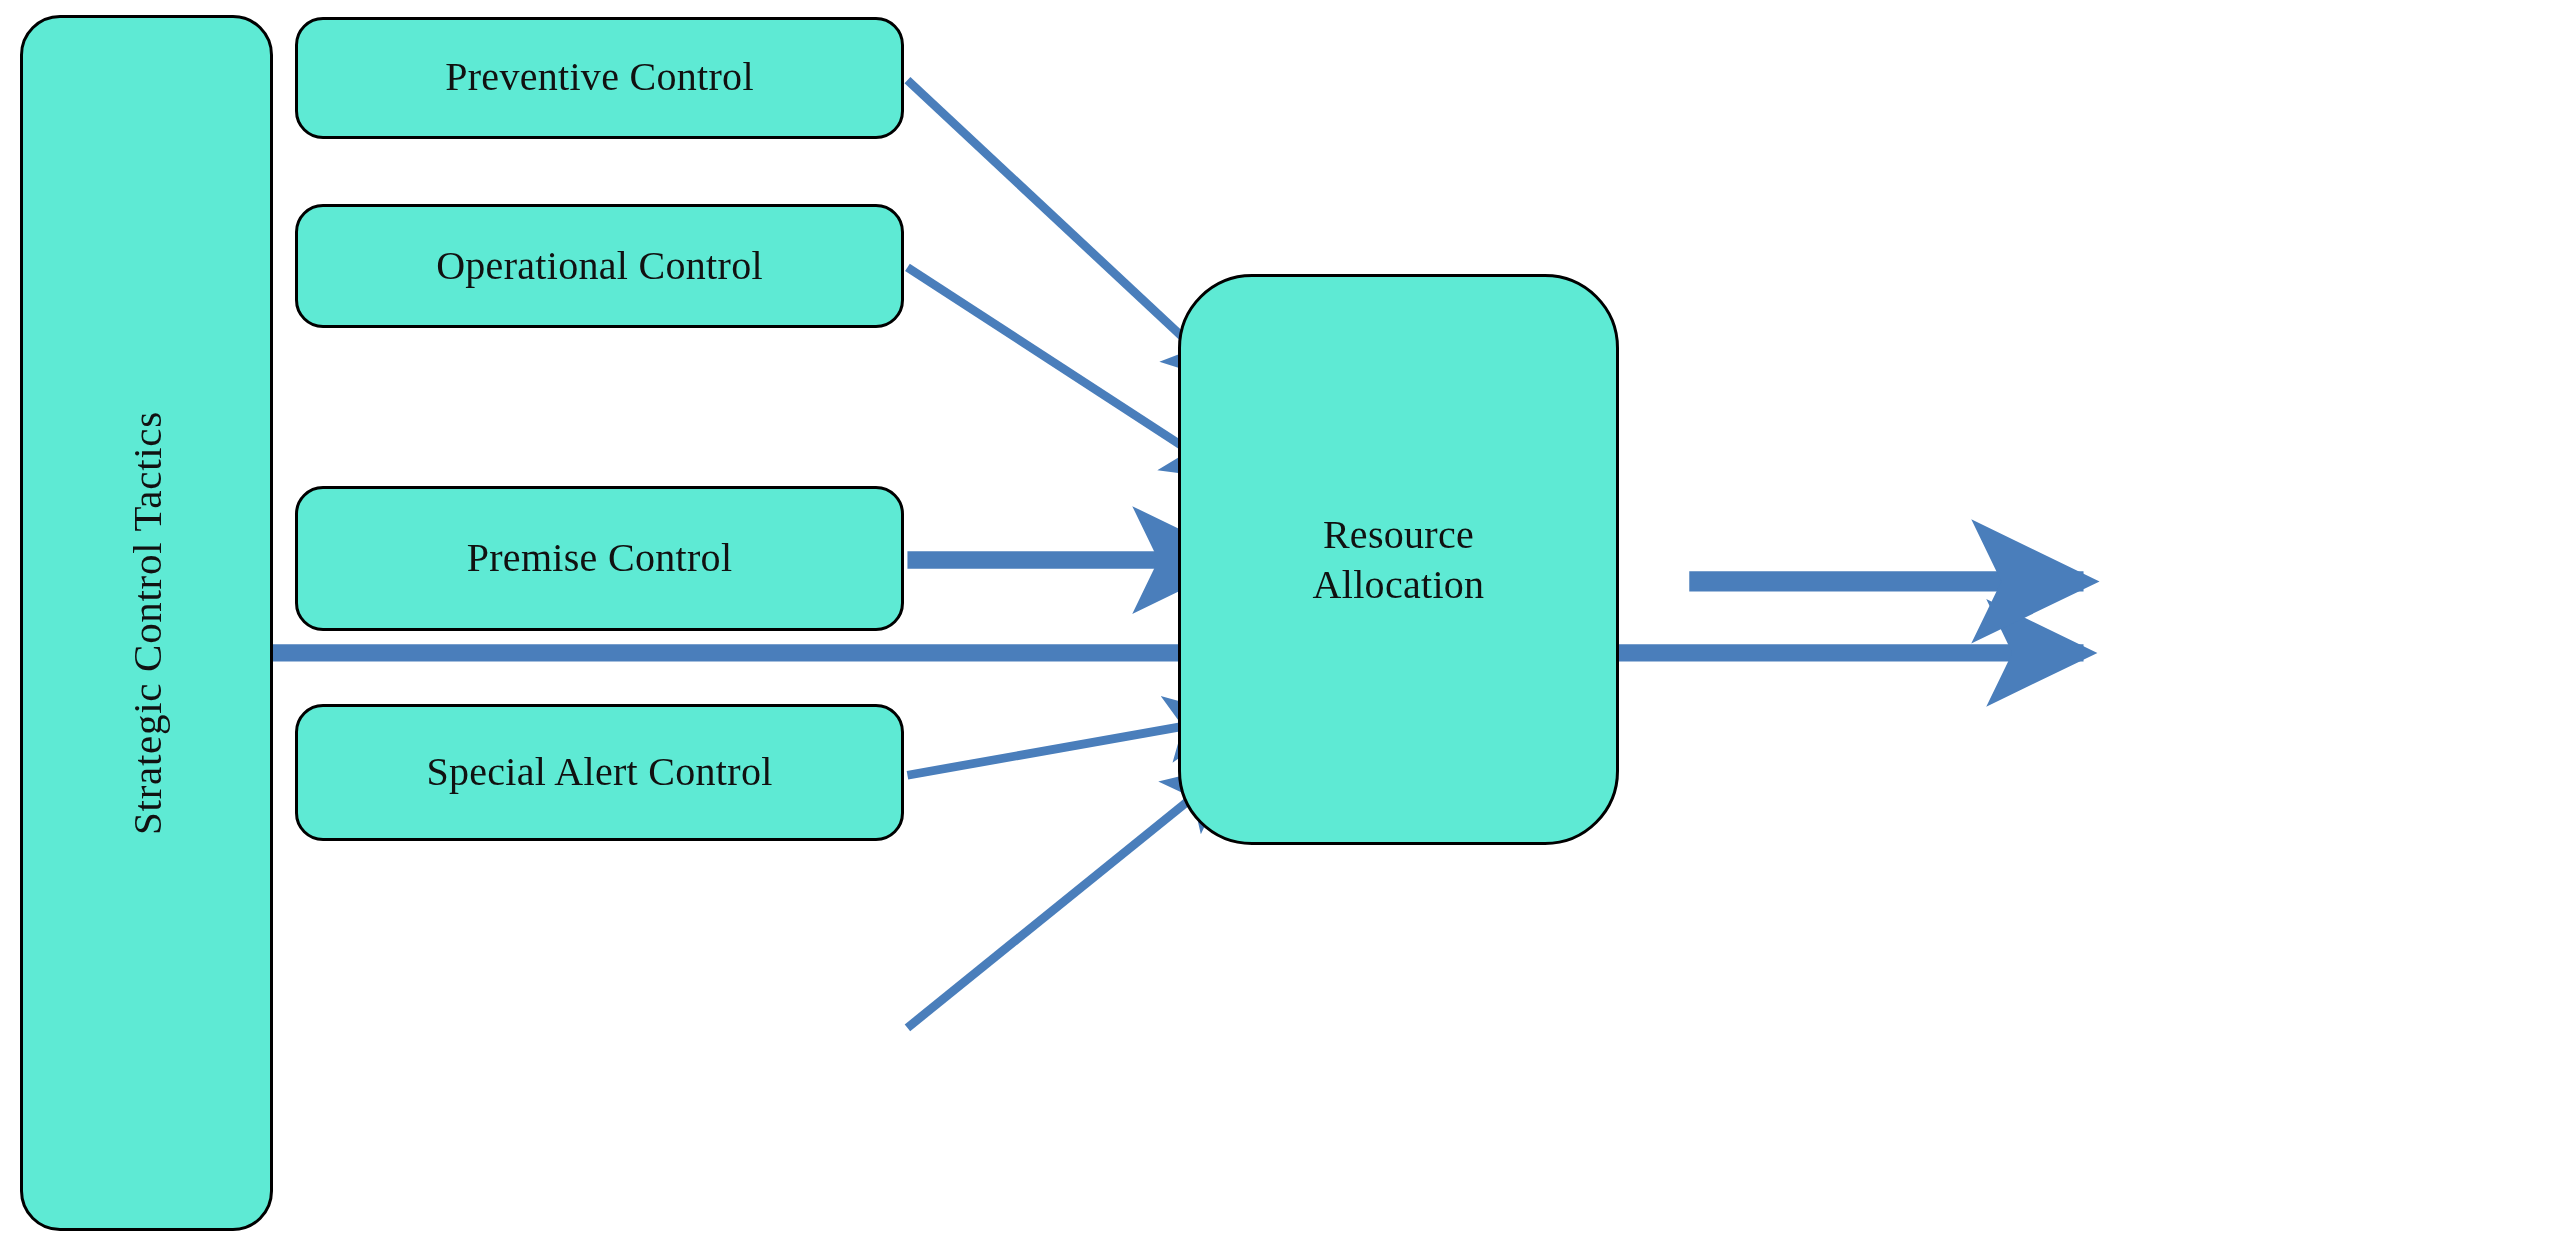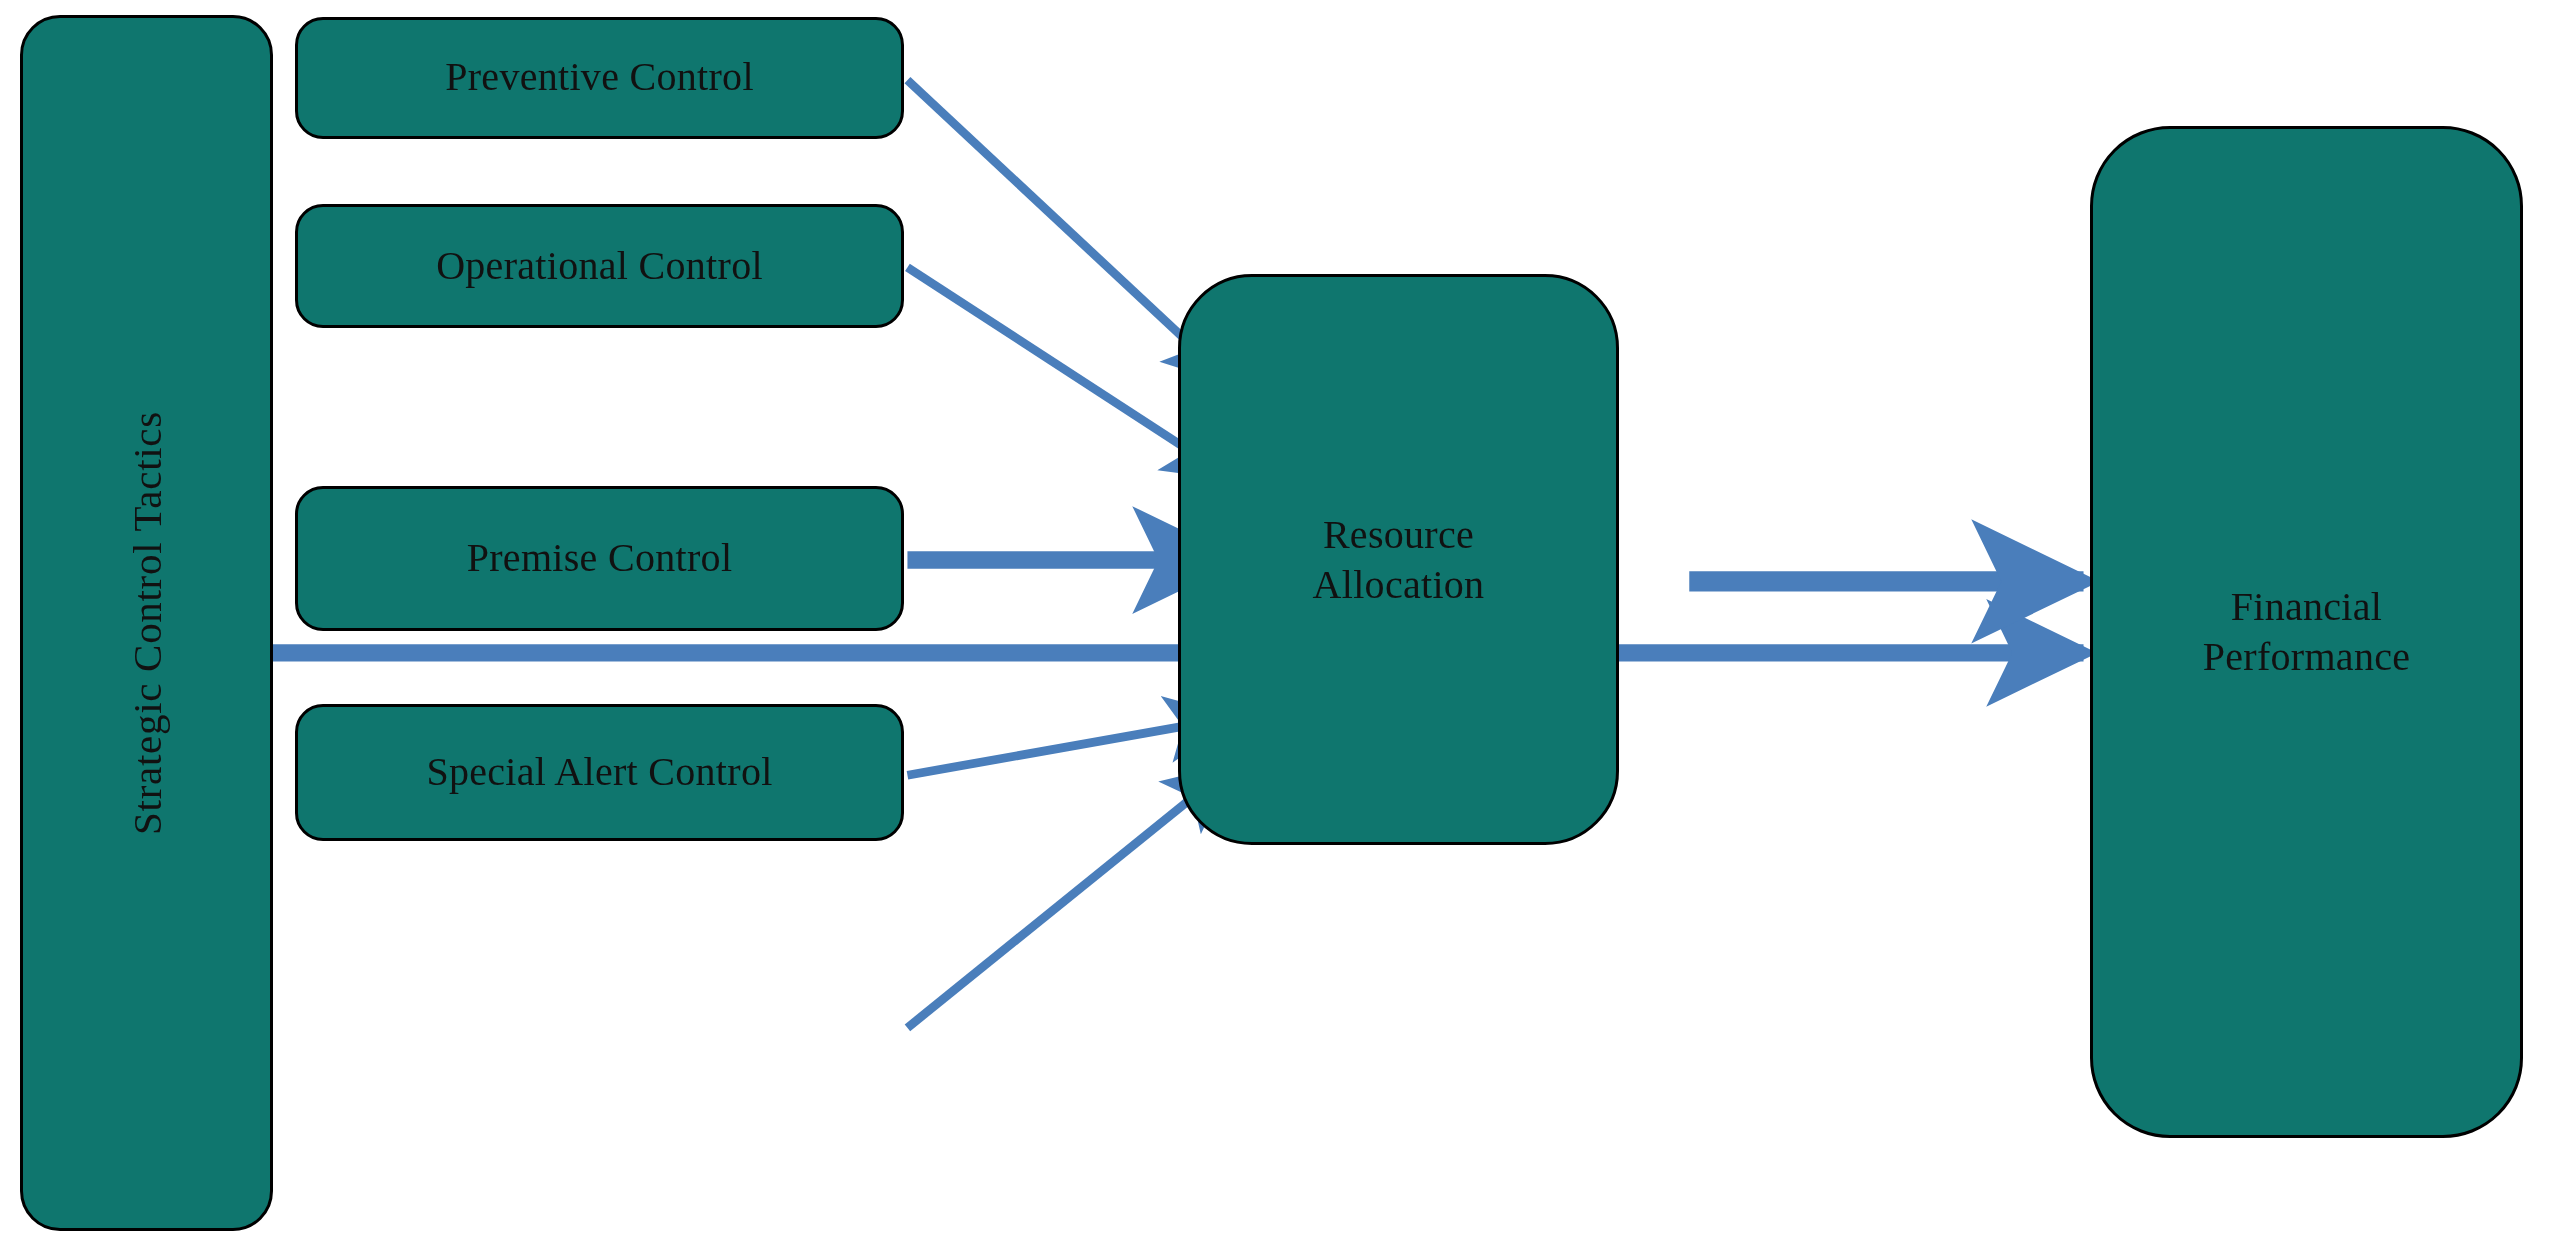--- a/index.html
+++ b/index.html
@@ -1,20 +1,20 @@
 <!DOCTYPE html>
 <html style="font-size:10.7px"><head>
 <meta charset="utf-8">
 <style>
   html,body{margin:0;padding:0;background:#ffffff;}
   body{width:2576px;height:1247px;font-family:"Liberation Serif",serif;color:#000;}
   #stage{position:relative;width:2576px;height:1247px;overflow:hidden;background:#fff;}
   svg#wires{position:absolute;left:0;top:0;width:2576px;height:1247px;}
 
-  .node{position:absolute;box-sizing:border-box;border:3.3px solid #000;background:#0f766e;
+  .node{position:absolute;box-sizing:border-box;border:3.3px solid #000;background:#5eead4;
         display:flex;align-items:center;justify-content:center;text-align:center;}
   .node .lbl{font-size:40px;line-height:1.12;letter-spacing:0.3px;color:#111;}
 
   .group-panel{left:20px;top:14.7px;width:253px;height:1216px;border-radius:40px;}
   .group-panel .vtext{
      transform:rotate(-90deg);white-space:nowrap;font-size:41px;letter-spacing:0.7px;color:#111;
   }
 
   .tactic{left:295px;width:609px;border-radius:28px;}
   .t1{top:16.7px;height:122px;}
@@ -78,18 +78,15 @@
 
   <div class="node tactic t4">
     <span class="lbl">Special Alert Control</span>
   </div>
 
 
   <div class="node mid">
     <span class="lbl">Resource<br>Allocation</span>
   </div>
 
-  <div class="node right">
-    <span class="lbl">Financial<br>Performance</span>
-  </div>
 
 </div>
 
 
 </body></html>

